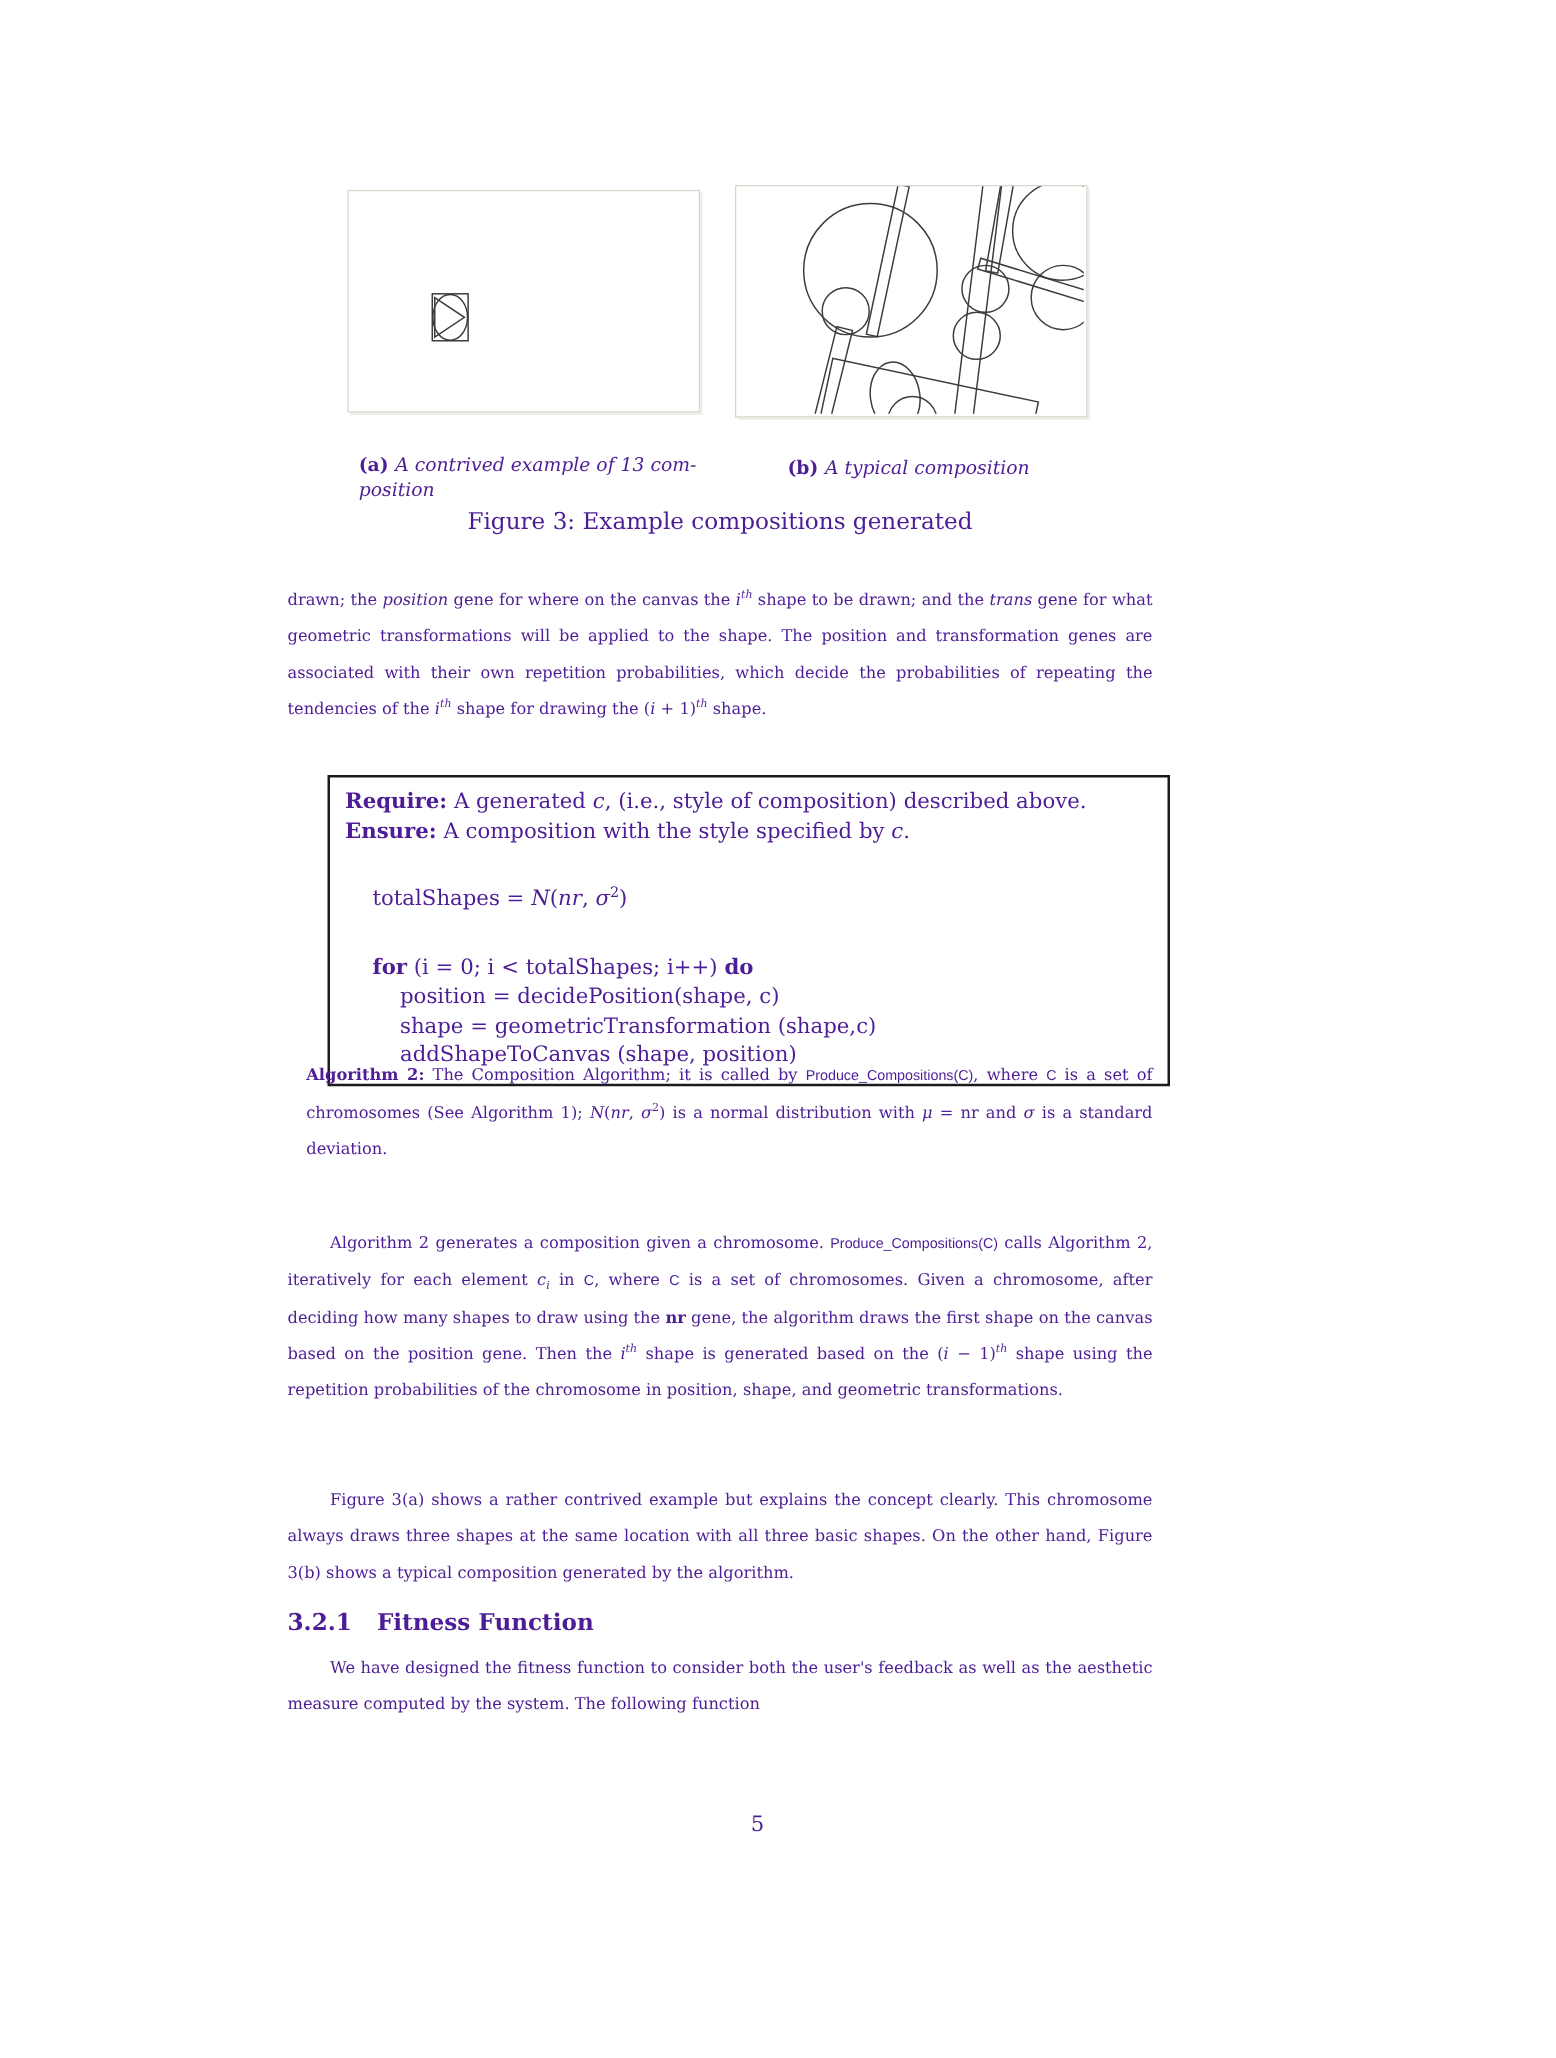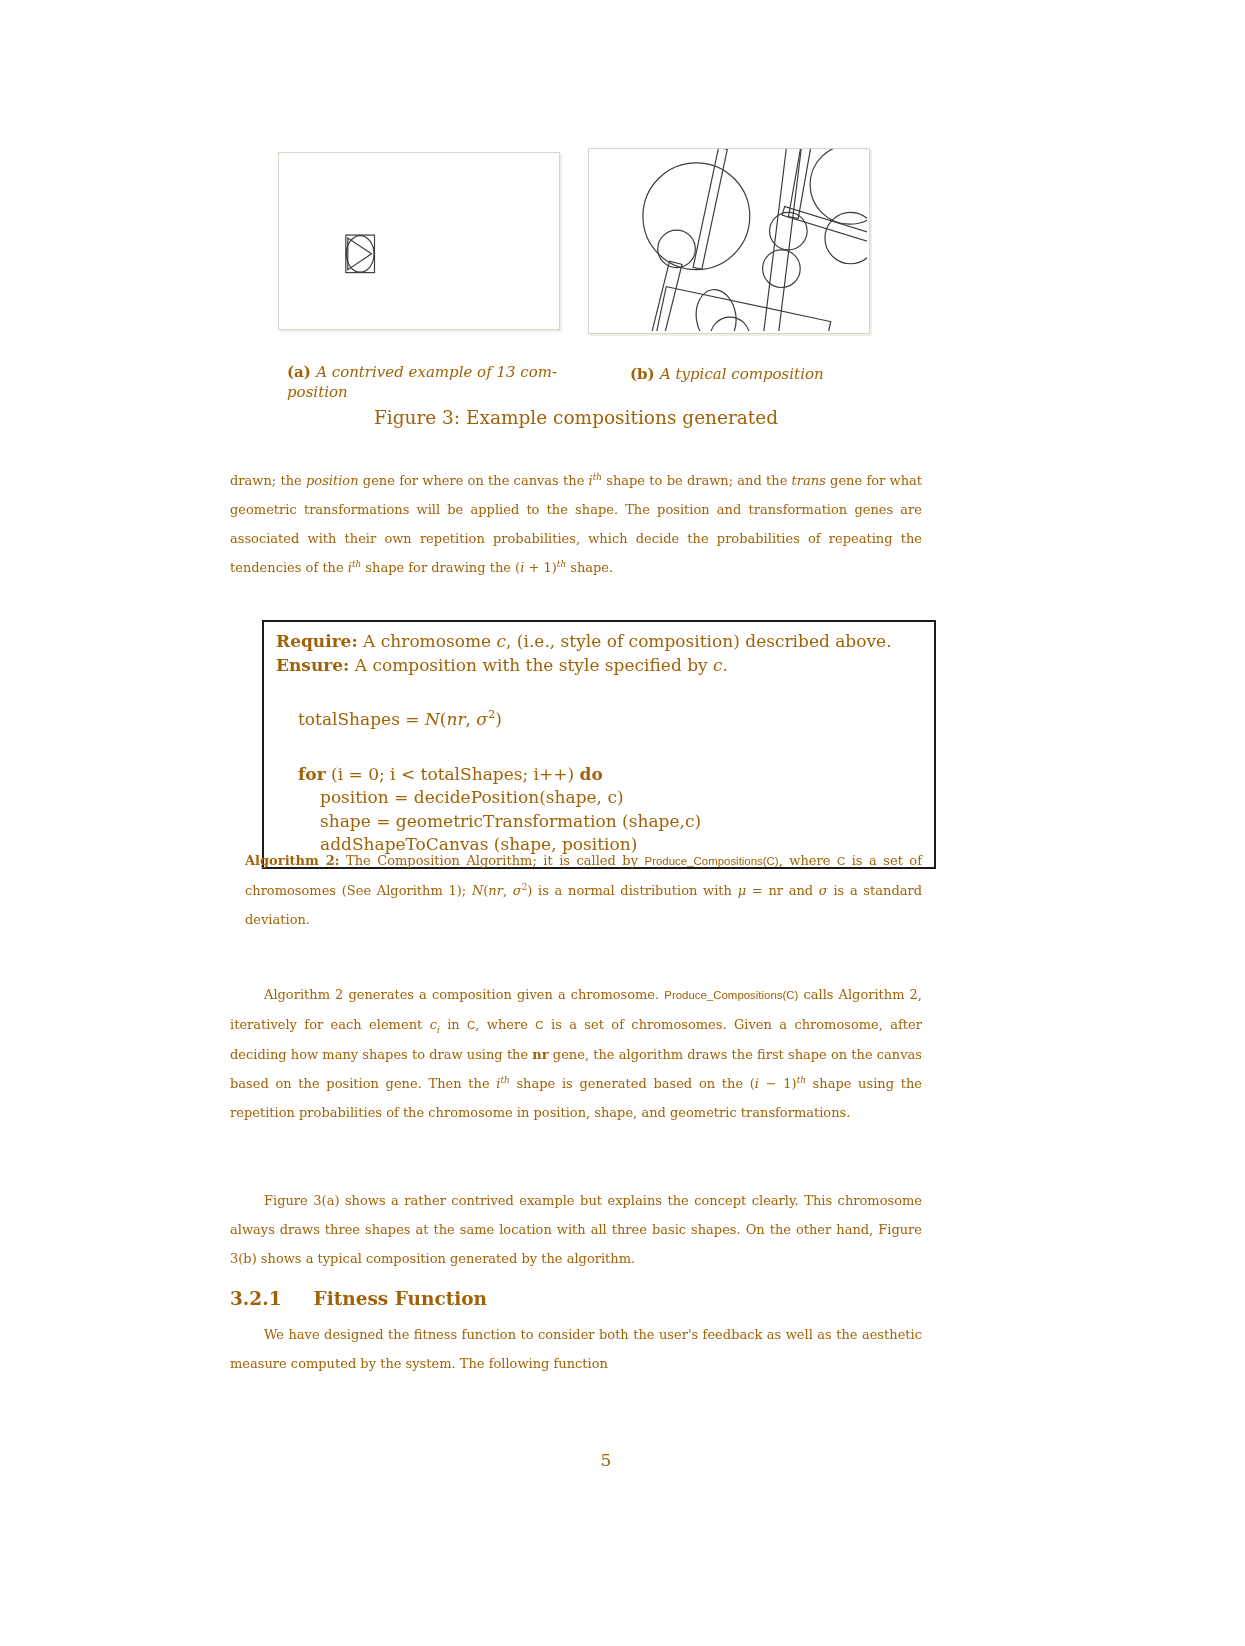--- a/index.html
+++ b/index.html
@@ -3,21 +3,21 @@
 <meta charset="utf-8">
 <style>
   html,body{margin:0;padding:0;background:#ffffff;}
   .page{
     position:relative;
     width:1245px;
     height:1646px;
     background:#ffffff;
     overflow:hidden;
     font-family:"DejaVu Serif","Liberation Serif",serif;
-    color:#a16207;
+    color:#4c1d95;
   }
   .figure-panel{
     position:absolute;
     background:#ffffff;
     border:1px solid #d8d5ca;
     box-shadow:2px 2px 0 rgba(232,230,218,0.65);
   }
   .figure-panel svg{display:block;}
   .figure-a{left:278px;top:152px;width:280px;height:176px;}
   .figure-b{left:588px;top:148px;width:280px;height:184px;}
@@ -56,21 +56,21 @@
   .ind2{padding-left:44px;}
   .algo-caption{left:245px;top:846px;width:677px;}
   .p2{left:230px;top:980px;width:692px;}
   .p3{left:230px;top:1186px;width:692px;}
   .section-heading{
     position:absolute;
     left:230px;top:1288px;
     font-weight:bold;
     font-size:18.5px;
   }
-  .sec-num{margin-right:32px;}
+  .sec-num{margin-right:20px;}
   .p4{left:230px;top:1320px;width:692px;}
   .page-number{
     position:absolute;
     left:260px;top:1450px;width:692px;
     text-align:center;
     font-size:17px;
   }
   .it{font-style:italic;}
   .bd{font-weight:bold;}
   .tt{font-family:Liberation Sans, sans-serif;font-size:0.88em;}
@@ -117,21 +117,21 @@
     <div class="cap-line"><span class="bd">(a) </span><span class="it">A contrived example of 13 com-</span></div>
     <div class="cap-line"><span class="it">position</span></div>
   </div>
   <div class="caption caption-b"><span class="bd">(b) </span><span class="it">A typical composition</span></div>
 
   <div class="figure-title">Figure 3: Example compositions generated</div>
 
   <p class="par p1"><span>drawn; the </span><span class="it">position</span><span> gene for where on the canvas the </span><span class="it">i</span><sup class="it">th</sup><span> shape to be drawn; and the </span><span class="it">trans</span><span> gene for what geometric transformations will be applied to the shape. The position and transformation genes are associated with their own repetition probabilities, which decide the probabilities of repeating the tendencies of the </span><span class="it">i</span><sup class="it">th</sup><span> shape for drawing the (</span><span class="it">i</span><span> + 1)</span><sup class="it">th</sup><span> shape.</span></p>
 
   <div class="algo-box">
-    <div class="algo-line"><span class="bd">Require:</span><span> A chromosome </span><span class="it">c</span><span>, (i.e., style of composition) described above.</span></div>
+    <div class="algo-line"><span class="bd">Require:</span><span> A generated </span><span class="it">c</span><span>, (i.e., style of composition) described above.</span></div>
     <div class="algo-line"><span class="bd">Ensure:</span><span> A composition with the style specified by </span><span class="it">c</span><span>.</span></div>
     <div class="algo-line ind1"><span>totalShapes = </span><span class="it">N</span><span>(</span><span class="it">nr</span><span>, </span><span class="it">σ</span><sup>2</sup><span>)</span></div>
     <div class="algo-line ind1"><span class="bd">for</span><span> (i = 0; i &lt; totalShapes; i++) </span><span class="bd">do</span></div>
     <div class="algo-line ind2"><span>position = decidePosition(shape, c)</span></div>
     <div class="algo-line ind2"><span>shape = geometricTransformation (shape,c)</span></div>
     <div class="algo-line ind2"><span>addShapeToCanvas (shape, position)</span></div>
   </div>
 
   <p class="par algo-caption"><span class="bd">Algorithm 2:</span><span> The Composition Algorithm; it is called by </span><span class="tt">Produce_Compositions(C)</span><span>, where </span><span class="tt">C</span><span> is a set of chromosomes (See Algorithm 1); </span><span class="it">N</span><span>(</span><span class="it">nr</span><span>, </span><span class="it">σ</span><sup>2</sup><span>) is a normal distribution with </span><span class="it">μ</span><span> = nr and </span><span class="it">σ</span><span> is a standard deviation.</span></p>
 

